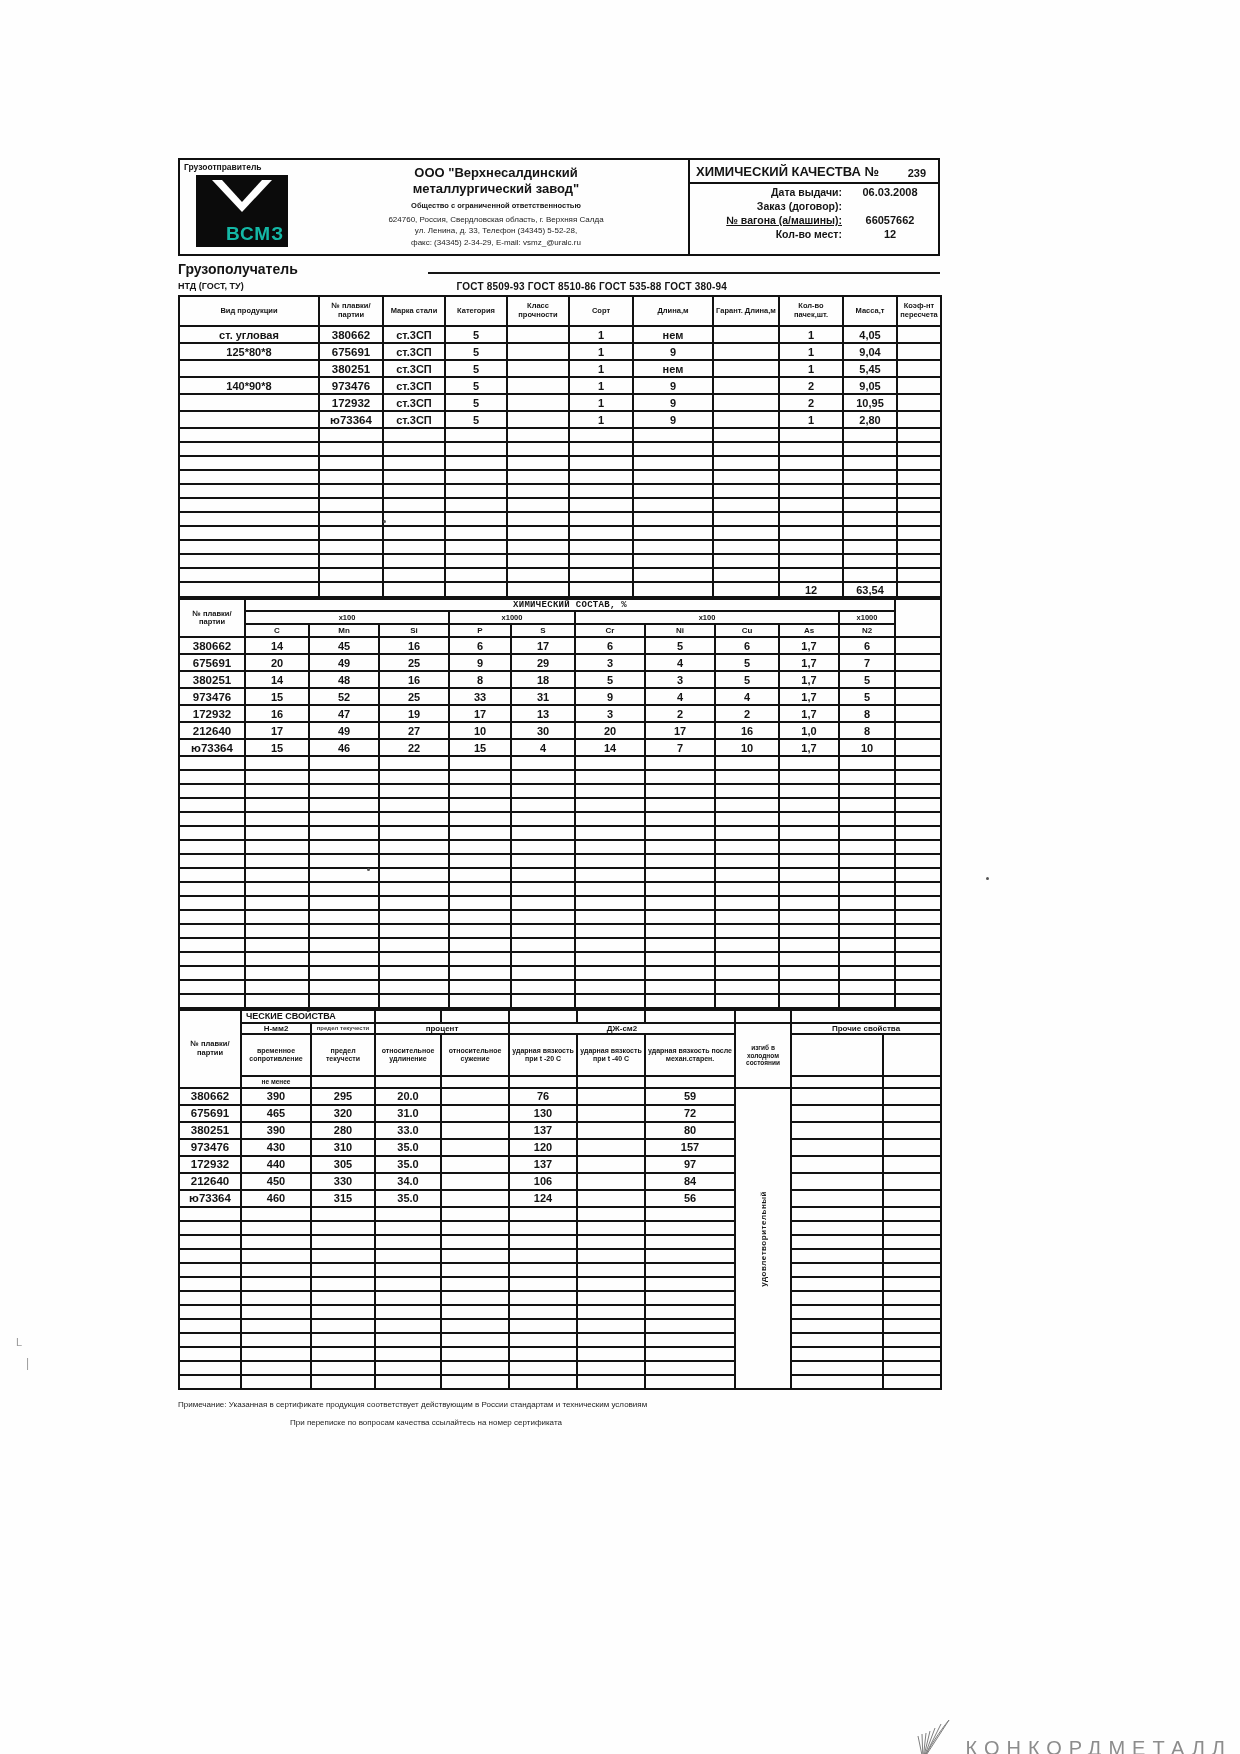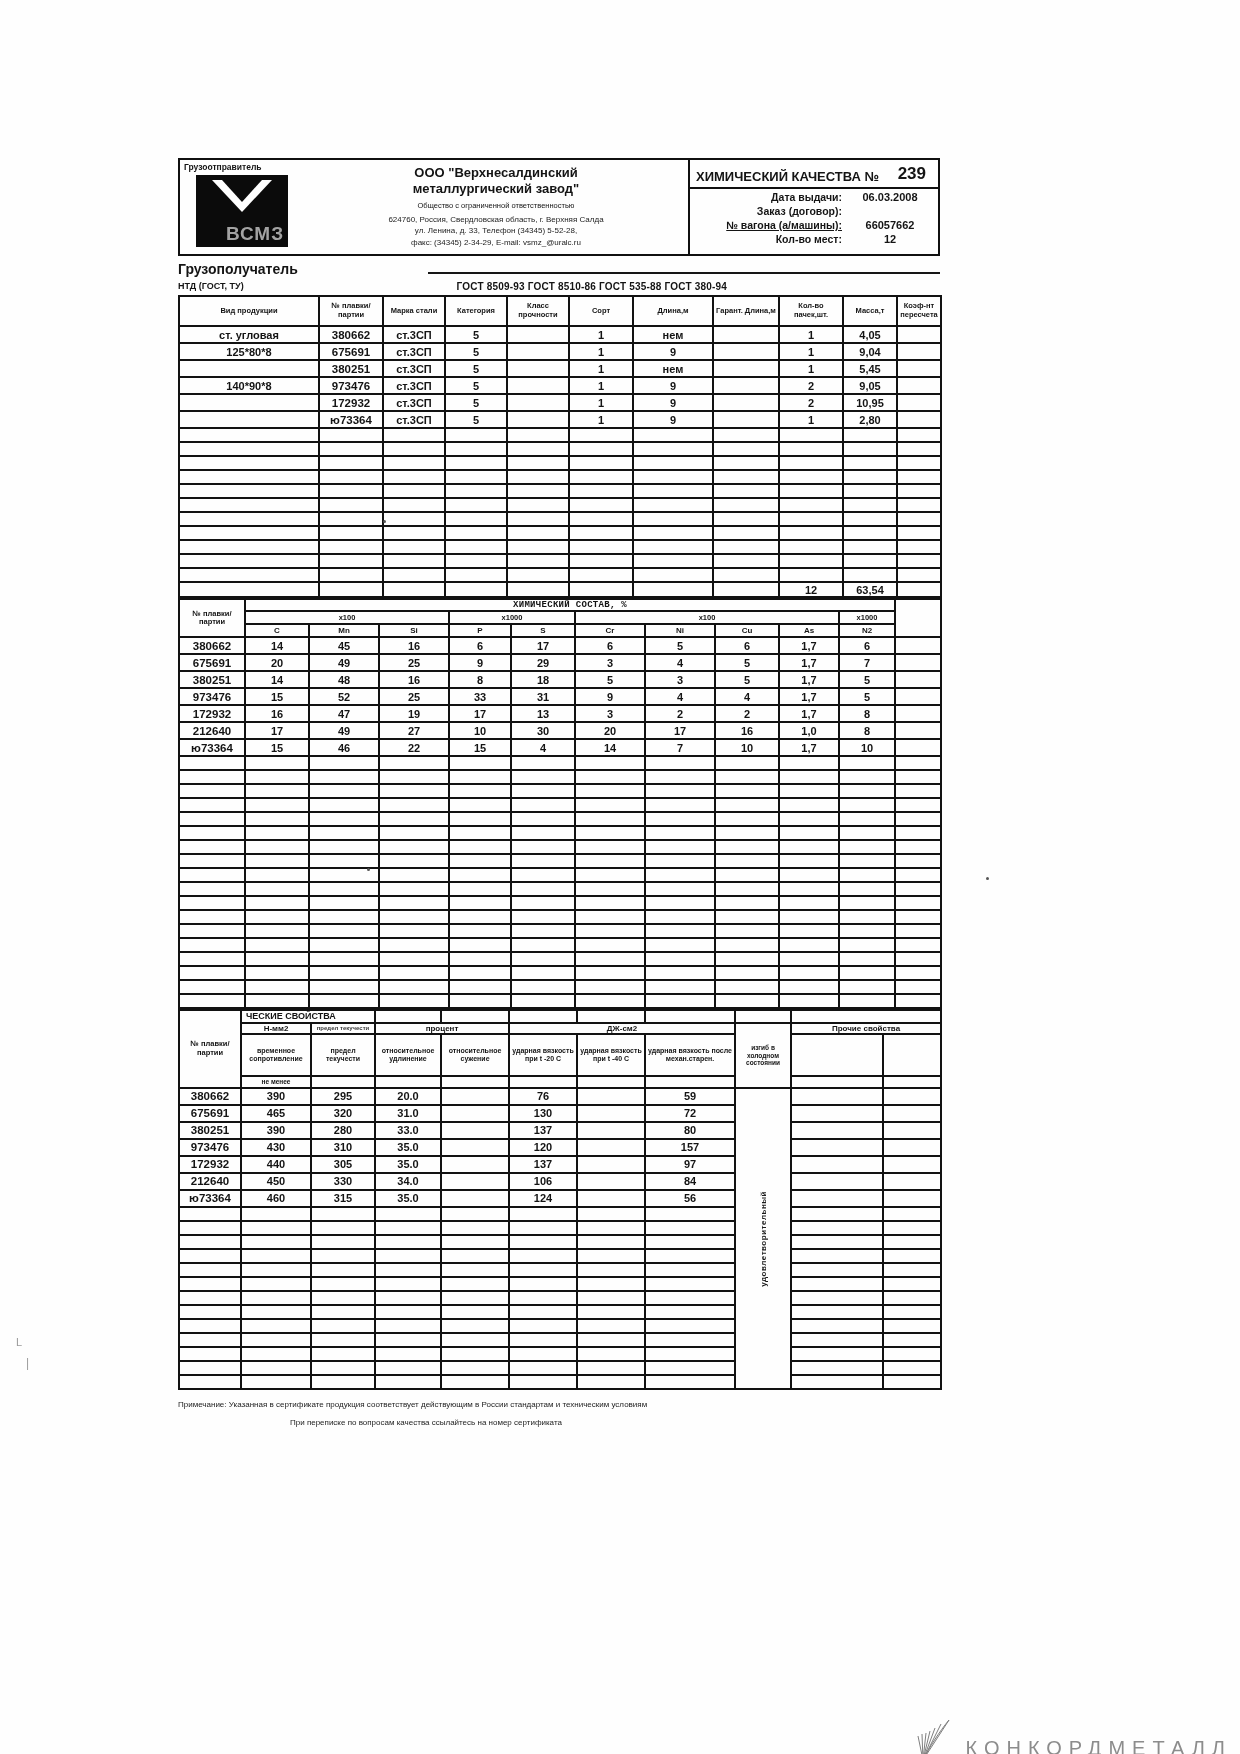--- a/index.html
+++ b/index.html
@@ -16,29 +16,29 @@
   .shipper{width:124px;box-sizing:border-box;padding:2px 4px 0 4px;}
   .shipper-label{font-size:8.5px;font-weight:700;}
   .logo{width:92px;height:72px;background:#0b0b0b;margin:3px auto 0 auto;position:relative;}
   .logo-tri{position:absolute;top:5px;left:50%;transform:translateX(-50%);
     width:0;height:0;border-left:30px solid transparent;border-right:30px solid transparent;
     border-top:32px solid #ffffff;}
   .logo-tri-in{position:absolute;top:5px;left:50%;transform:translateX(-50%);
     width:0;height:0;border-left:20px solid transparent;border-right:20px solid transparent;
     border-top:22px solid #0b0b0b;}
   .logo-text{position:absolute;bottom:2px;left:0;right:0;text-align:center;
-    color:#a3a3a3;font-weight:700;font-size:19px;letter-spacing:1px;margin-left:26px;}
+    color:#14b8a6;font-weight:700;font-size:19px;letter-spacing:1px;margin-left:26px;}
   .company{flex:1;text-align:center;padding-top:5px;border-right:2px solid #101010;box-sizing:border-box;}
   .company-name{font-size:13px;font-weight:700;line-height:1.25;}
-  .company-sub{font-size:7.5px;font-weight:400;margin-top:3px;}
+  .company-sub{font-size:7.5px;font-weight:700;margin-top:3px;}
   .company-addr{font-size:8px;margin-top:4px;line-height:1.45;color:#222;}
   .cert{width:248px;box-sizing:border-box;}
   .cert-title{font-size:13px;font-weight:700;border-bottom:2px solid #101010;
     padding:4px 6px 3px 6px;display:flex;justify-content:space-between;align-items:flex-end;}
-  .cert-num{font-size:17px;font-weight:700;padding-right:6px;margin-left:8px;}
+  .cert-num{font-size:11px;font-weight:700;padding-right:6px;margin-left:8px;}
   .cert-row{display:flex;justify-content:flex-end;align-items:center;
     font-size:10.5px;font-weight:700;padding-top:2px;}
   .cert-row .lbl{text-align:right;white-space:nowrap;}
   .cert-row .lbl.u{text-decoration:underline;}
   .cert-row .val{width:96px;text-align:center;font-weight:700;font-size:11px;}
 
   
   .consignee{display:flex;align-items:flex-end;height:21px;font-size:14px;font-weight:700;}
   .consignee-line{flex:1;border-bottom:2px solid #161616;margin:0 0 3px 130px;}
   .ntd{display:flex;height:18px;font-size:9px;font-weight:700;align-items:center;}

